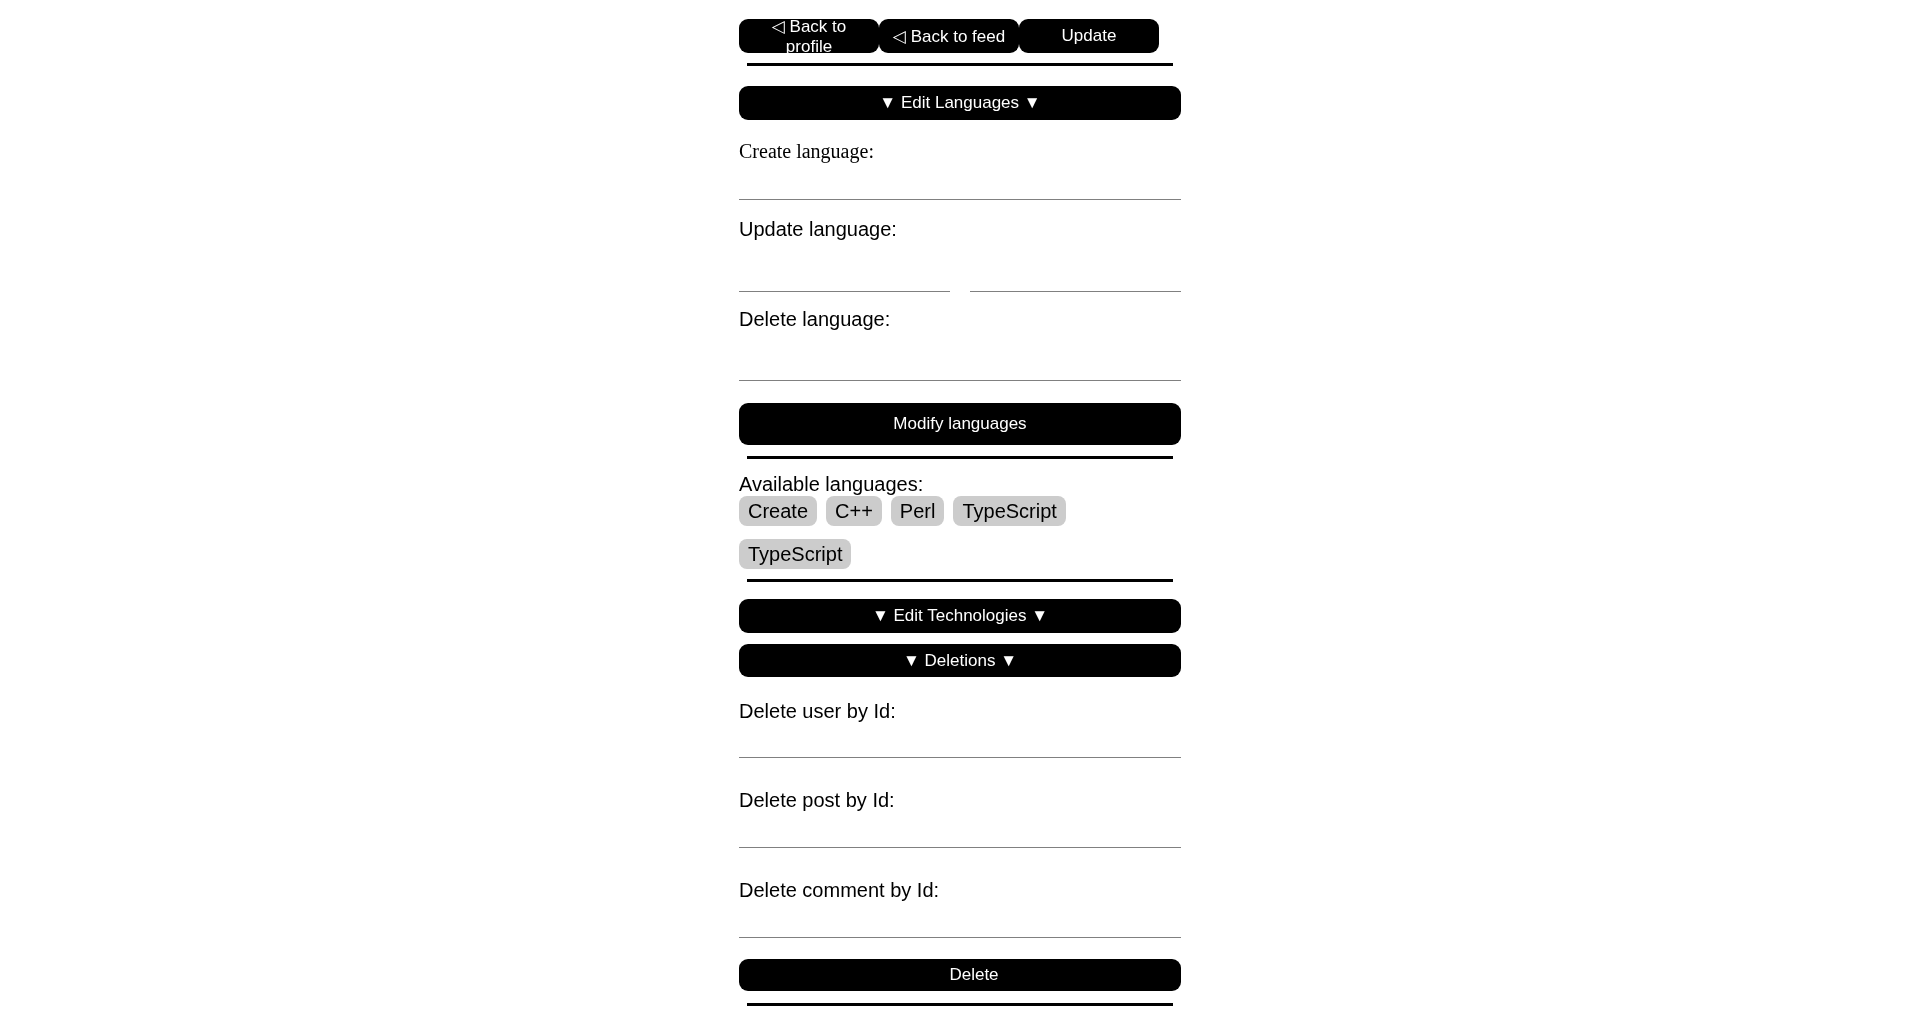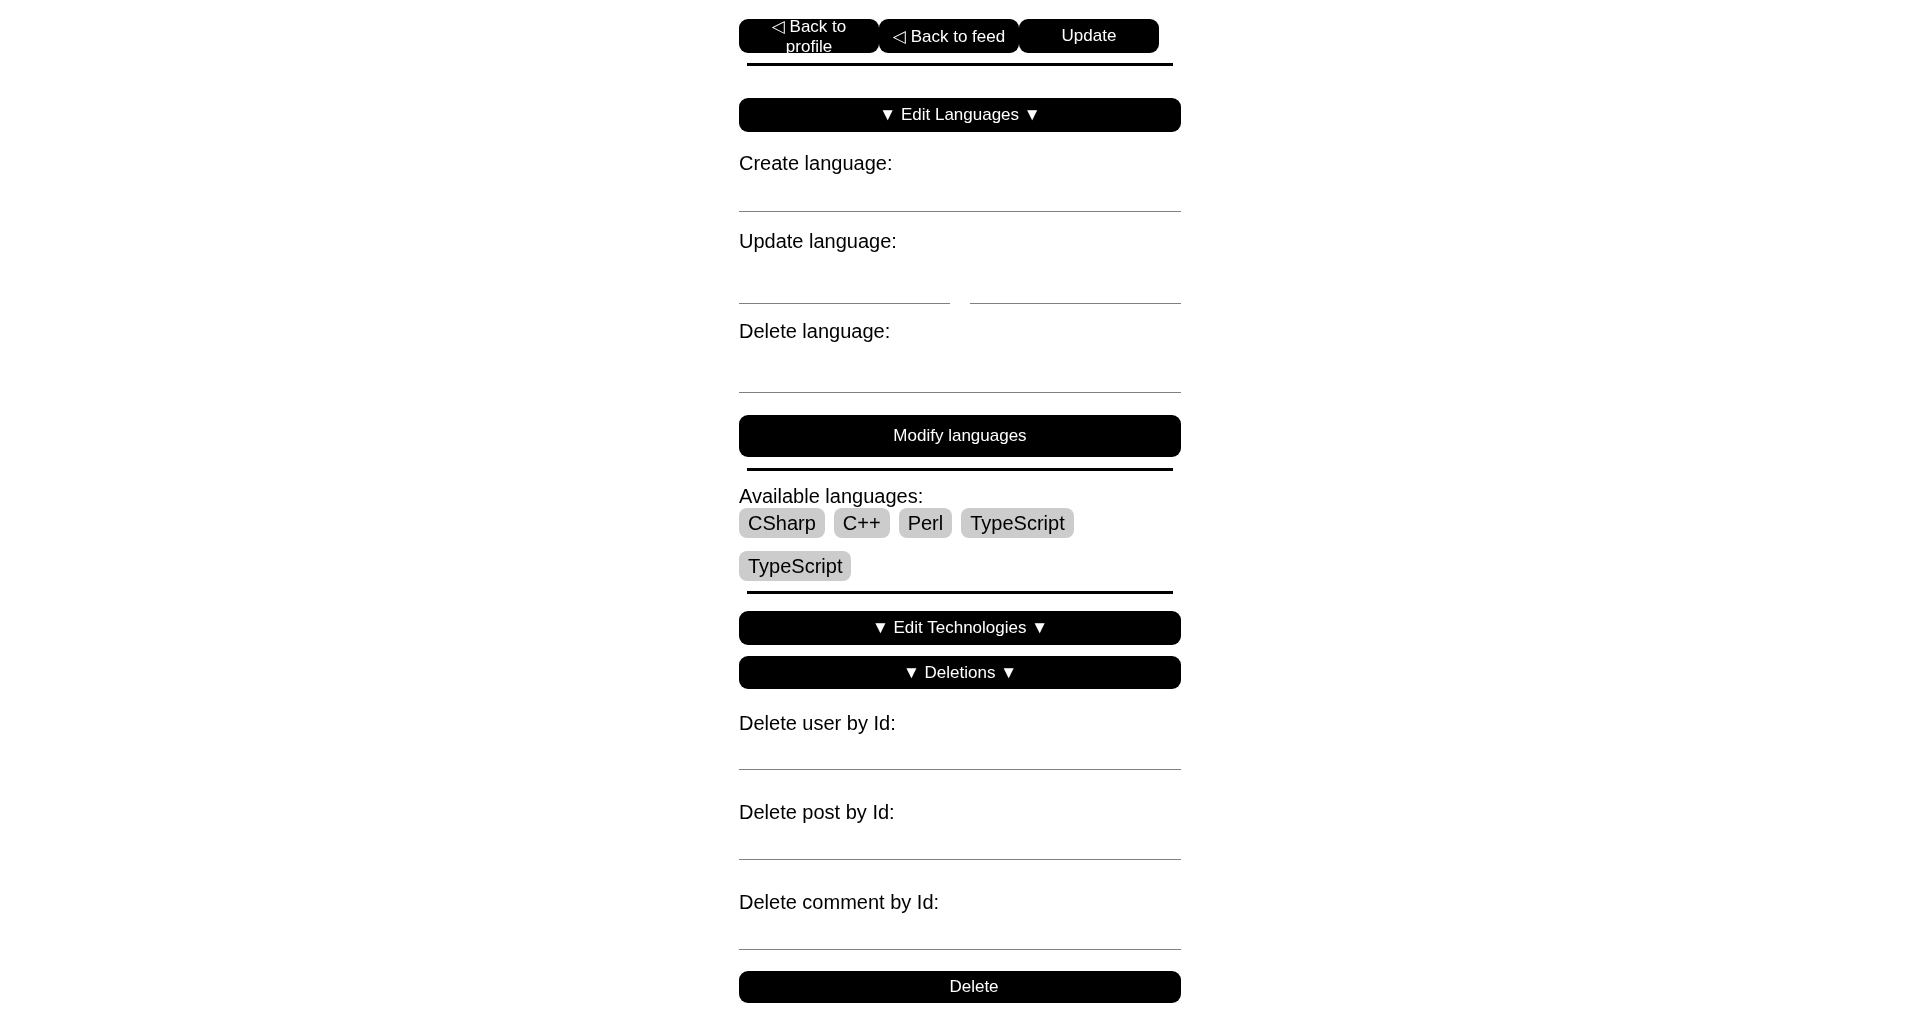--- a/index.html
+++ b/index.html
@@ -35,39 +35,39 @@
   .btn-row {
     display: flex;
     justify-content: flex-start;
   }
   .btn-top { width: 140px; height: 34px; }
   .btn-full { width: 100%; height: 34px; }
   .btn-modify { width: 100%; height: 42px; margin-top: 22px; }
   .btn-tech { margin-top: 17px; }
   .btn-deletions { height: 33px; margin-top: 11px; }
   .btn-delete { width: 100%; height: 32px; margin-top: 21px; padding-left: 38px; }
-  .hdr-languages { margin-top: 32px; }
+  .hdr-languages { margin-top: 20px; }
 
   
   hr.thick {
     border: none;
     border-top: 3px solid #000000;
     margin: 10px 8px 0 8px;
   }
   hr.thick.after-modify { margin-top: 11px; }
   hr.thick.after-pills  { margin-top: 10px; }
   hr.thick.after-delete { margin-top: 12px; margin-bottom: 16px; }
 
   
   .label {
     font-size: 20px;
     line-height: 24px;
     color: #000000;
   }
-  .lb-create  { margin-top: 19px; }
+  .lb-create  { margin-top: 19px; font-family: Liberation Serif, serif; }
   .lb-update  { margin-top: 17px; }
   .lb-dellang { margin-top: 15px; }
   .lb-avail   { margin-top: 13px; }
   .lb-user    { margin-top: 22px; }
   .lb-post    { margin-top: 30px; }
   .lb-comment { margin-top: 30px; }
 
   
   input.underline {
     display: block;
@@ -134,21 +134,21 @@
 
   <div class="label lb-dellang">Delete language:</div>
   <input class="underline in-dellang" type="text" value="" style="">
 
   <button class="btn btn-modify">Modify languages</button>
 
   <hr class="thick after-modify">
 
   <div class="label lb-avail">Available languages:</div>
   <div class="pills">
-      <span class="pill">CSharp</span>
+      <span class="pill">Create</span>
       <span class="pill">C++</span>
       <span class="pill">Perl</span>
       <span class="pill">TypeScript</span>
       <span class="pill">TypeScript</span>
     </div>
 
   <hr class="thick after-pills">
 
   
   <button class="btn btn-full btn-tech">▼ Edit Technologies ▼</button>

